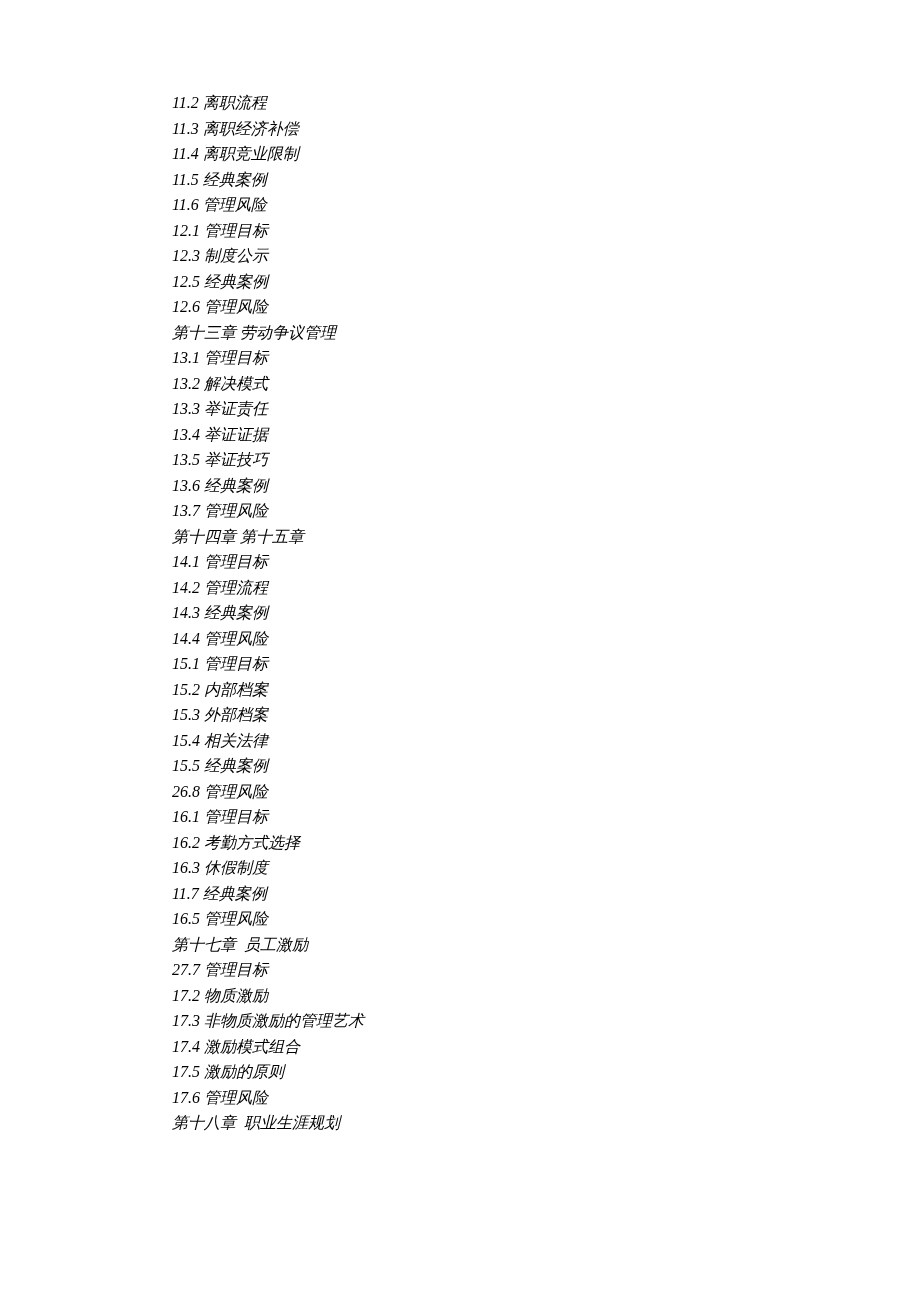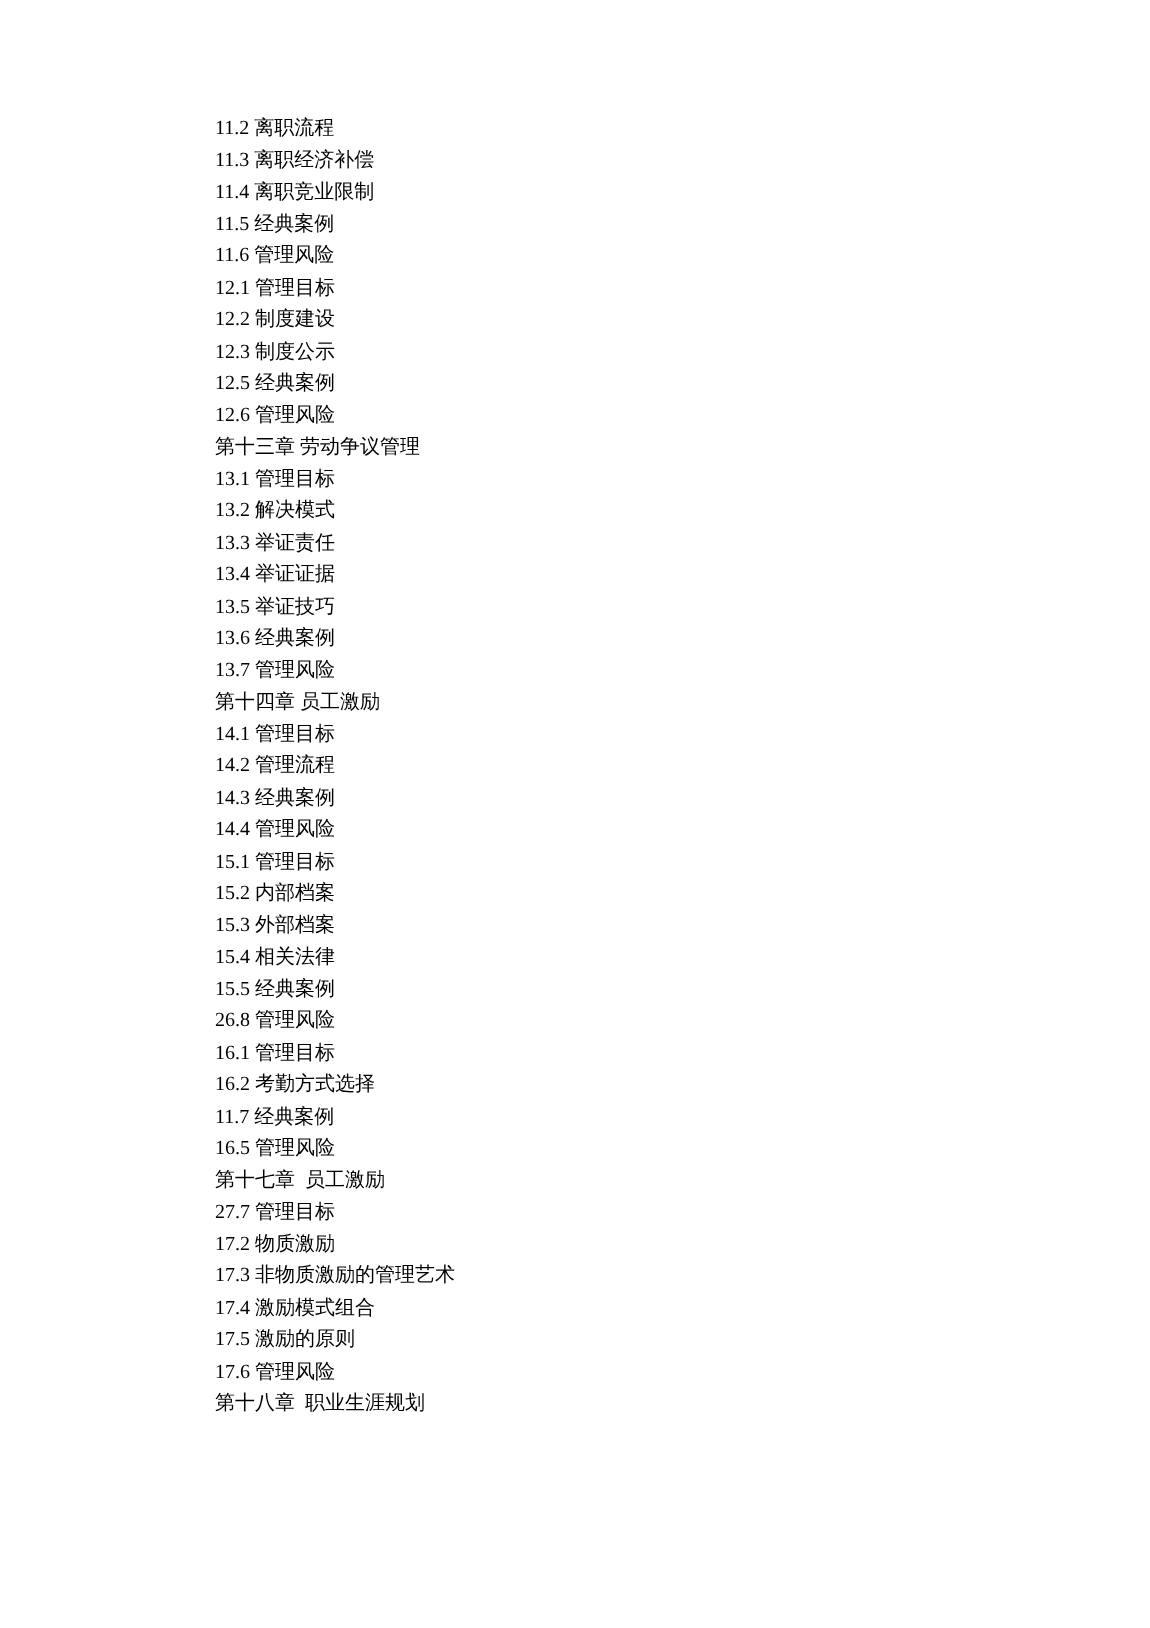--- a/index.html
+++ b/index.html
@@ -1,18 +1,19 @@
 <!DOCTYPE html>
 <html><head>
   <meta charset="utf-8">
   <style>
     * {
       margin: 0;
       padding: 0;
       box-sizing: border-box;
+      font-style: italic;
     }
     body {
       background: #ffffff;
       font-family: "SimSun", "宋体", serif;
       font-size: 16px;
       color: #000000;
       width: 920px;
       height: 1302px;
       padding-top: 90px;
       padding-left: 172px;
@@ -25,45 +26,45 @@
 </head>
 <body>
 
 <div>
   <div class="toc-line">11.2 离职流程</div>
   <div class="toc-line">11.3 离职经济补偿</div>
   <div class="toc-line">11.4 离职竞业限制</div>
   <div class="toc-line">11.5 经典案例</div>
   <div class="toc-line">11.6 管理风险</div>
   <div class="toc-line">12.1 管理目标</div>
-  <div class="toc-line">12.2 制度建设</div>
   <div class="toc-line">12.3 制度公示</div>
   <div class="toc-line">12.5 经典案例</div>
   <div class="toc-line">12.6 管理风险</div>
   <div class="toc-line">第十三章 劳动争议管理</div>
   <div class="toc-line">13.1 管理目标</div>
   <div class="toc-line">13.2 解决模式</div>
   <div class="toc-line">13.3 举证责任</div>
   <div class="toc-line">13.4 举证证据</div>
   <div class="toc-line">13.5 举证技巧</div>
   <div class="toc-line">13.6 经典案例</div>
   <div class="toc-line">13.7 管理风险</div>
-  <div class="toc-line">第十四章 员工激励</div>
+  <div class="toc-line">第十四章 第十五章</div>
   <div class="toc-line">14.1 管理目标</div>
   <div class="toc-line">14.2 管理流程</div>
   <div class="toc-line">14.3 经典案例</div>
   <div class="toc-line">14.4 管理风险</div>
   <div class="toc-line">15.1 管理目标</div>
   <div class="toc-line">15.2 内部档案</div>
   <div class="toc-line">15.3 外部档案</div>
   <div class="toc-line">15.4 相关法律</div>
   <div class="toc-line">15.5 经典案例</div>
   <div class="toc-line">26.8 管理风险</div>
   <div class="toc-line">16.1 管理目标</div>
   <div class="toc-line">16.2 考勤方式选择</div>
+  <div class="toc-line">16.3 休假制度</div>
   <div class="toc-line">11.7 经典案例</div>
   <div class="toc-line">16.5 管理风险</div>
   <div class="toc-line">第十七章  员工激励</div>
   <div class="toc-line">27.7 管理目标</div>
   <div class="toc-line">17.2 物质激励</div>
   <div class="toc-line">17.3 非物质激励的管理艺术</div>
   <div class="toc-line">17.4 激励模式组合</div>
   <div class="toc-line">17.5 激励的原则</div>
   <div class="toc-line">17.6 管理风险</div>
   <div class="toc-line">第十八章  职业生涯规划</div>

